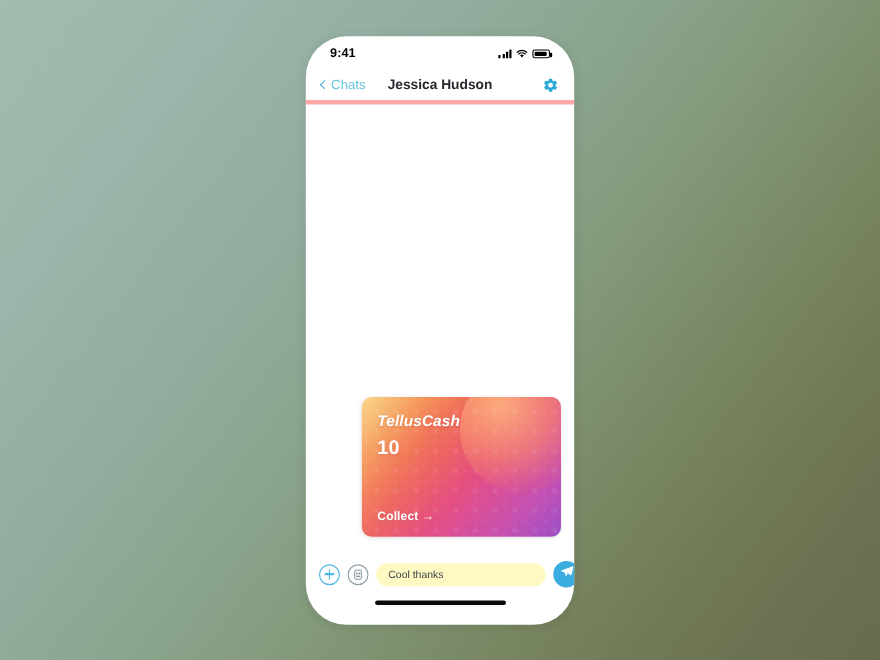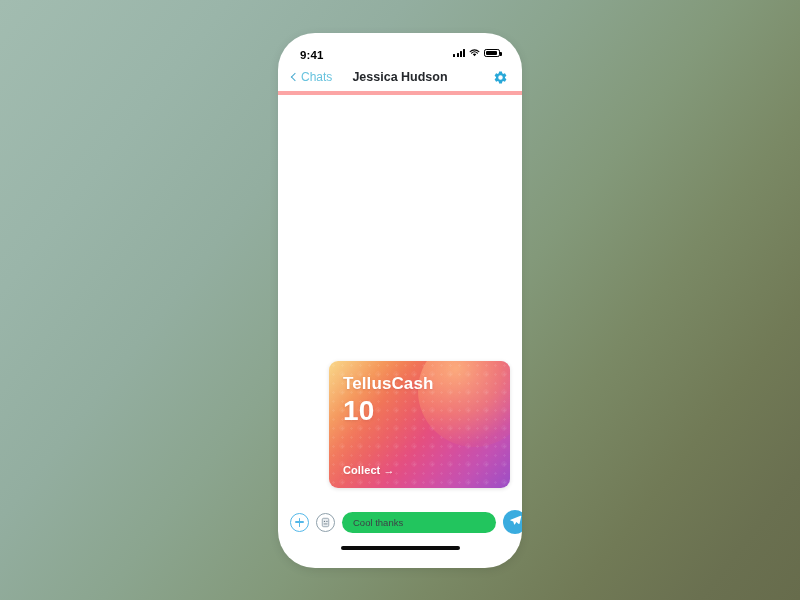--- a/index.html
+++ b/index.html
@@ -38,23 +38,23 @@
     width:244px; height:535px;
     background:#ffffff;
     border-radius:37px;
     overflow:hidden;
     z-index:3;
     box-shadow:0 2px 10px rgba(0,0,0,0.10);
   }
 
   
   .statusbar {
-    height:30px; display:flex; align-items:flex-start;
+    height:30px; display:flex; align-items:center;
     justify-content:space-between;
-    padding:16px 22px 0 22px;
+    padding:2px 22px 0 22px;
   }
   .status-time {
     font-size:11.5px; font-weight:bold; color:#000;
     letter-spacing:0.1px;
   }
   .status-right { display:flex; align-items:center; gap:4px; }
   .sig { display:flex; align-items:flex-end; gap:1.2px; height:8px; }
   .sig i { display:block; width:2px; background:#000; border-radius:0.5px; }
   .sig i:nth-child(1){ height:3px; }
   .sig i:nth-child(2){ height:4.5px; }
@@ -152,27 +152,28 @@
       rgba(255,255,255,0.16) 0%,
       rgba(255,255,255,0.03) 30%,
       rgba(255,255,255,0) 55%);
   }
   .card-inner {
     position:relative; z-index:3; height:100%;
     padding:13px 14px 12px 14px;
     display:flex; flex-direction:column;
   }
   .card-brand {
-    font-size:17px; font-weight:bold; color:#ffffff;
+    font-size:14px; font-weight:bold; color:#ffffff;
     letter-spacing:0.1px;
     text-shadow:0 1px 2px rgba(160,60,60,0.25);
+    font-style:italic;
   }
   .card-amount {
-    font-size:28px; font-weight:bold; color:#ffffff;
-    line-height:1.08; margin-top:2px; letter-spacing:0.2px;
+    font-size:18px; font-weight:bold; color:#ffffff;
+    line-height:1.08; margin-top:8px; letter-spacing:0.2px;
     text-shadow:0 1px 3px rgba(160,60,60,0.22);
   }
   .card-cta {
     margin-top:auto; font-size:11px; font-weight:bold;
     color:#ffffff; letter-spacing:0.1px;
     text-shadow:0 1px 2px rgba(160,60,60,0.25);
   }
 
   
   .composer {
@@ -188,21 +189,21 @@
   .plus::before, .plus::after {
     content:""; position:absolute; background:#53b7e8; border-radius:1px;
   }
   .plus::before { width:9px; height:1.5px; }
   .plus::after  { width:1.5px; height:9px; }
   .sticker { border-color:#8fa0ab; overflow:hidden; }
   .sticker svg { display:block; }
 
   .textfield {
     flex:1 1 auto; height:21px; border-radius:11px;
-    background:#22c55e; border:none; outline:none;
+    background:#fef9c3; border:none; outline:none;
     padding:0 11px; font-size:9.5px; color:#3d4246;
     font-family:"Liberation Sans", sans-serif;
   }
   .send-btn {
     width:24px; height:24px; border-radius:50%;
     background:#3aacdf; flex:0 0 auto; cursor:pointer;
     display:flex; align-items:center; justify-content:center;
   }
 
   

